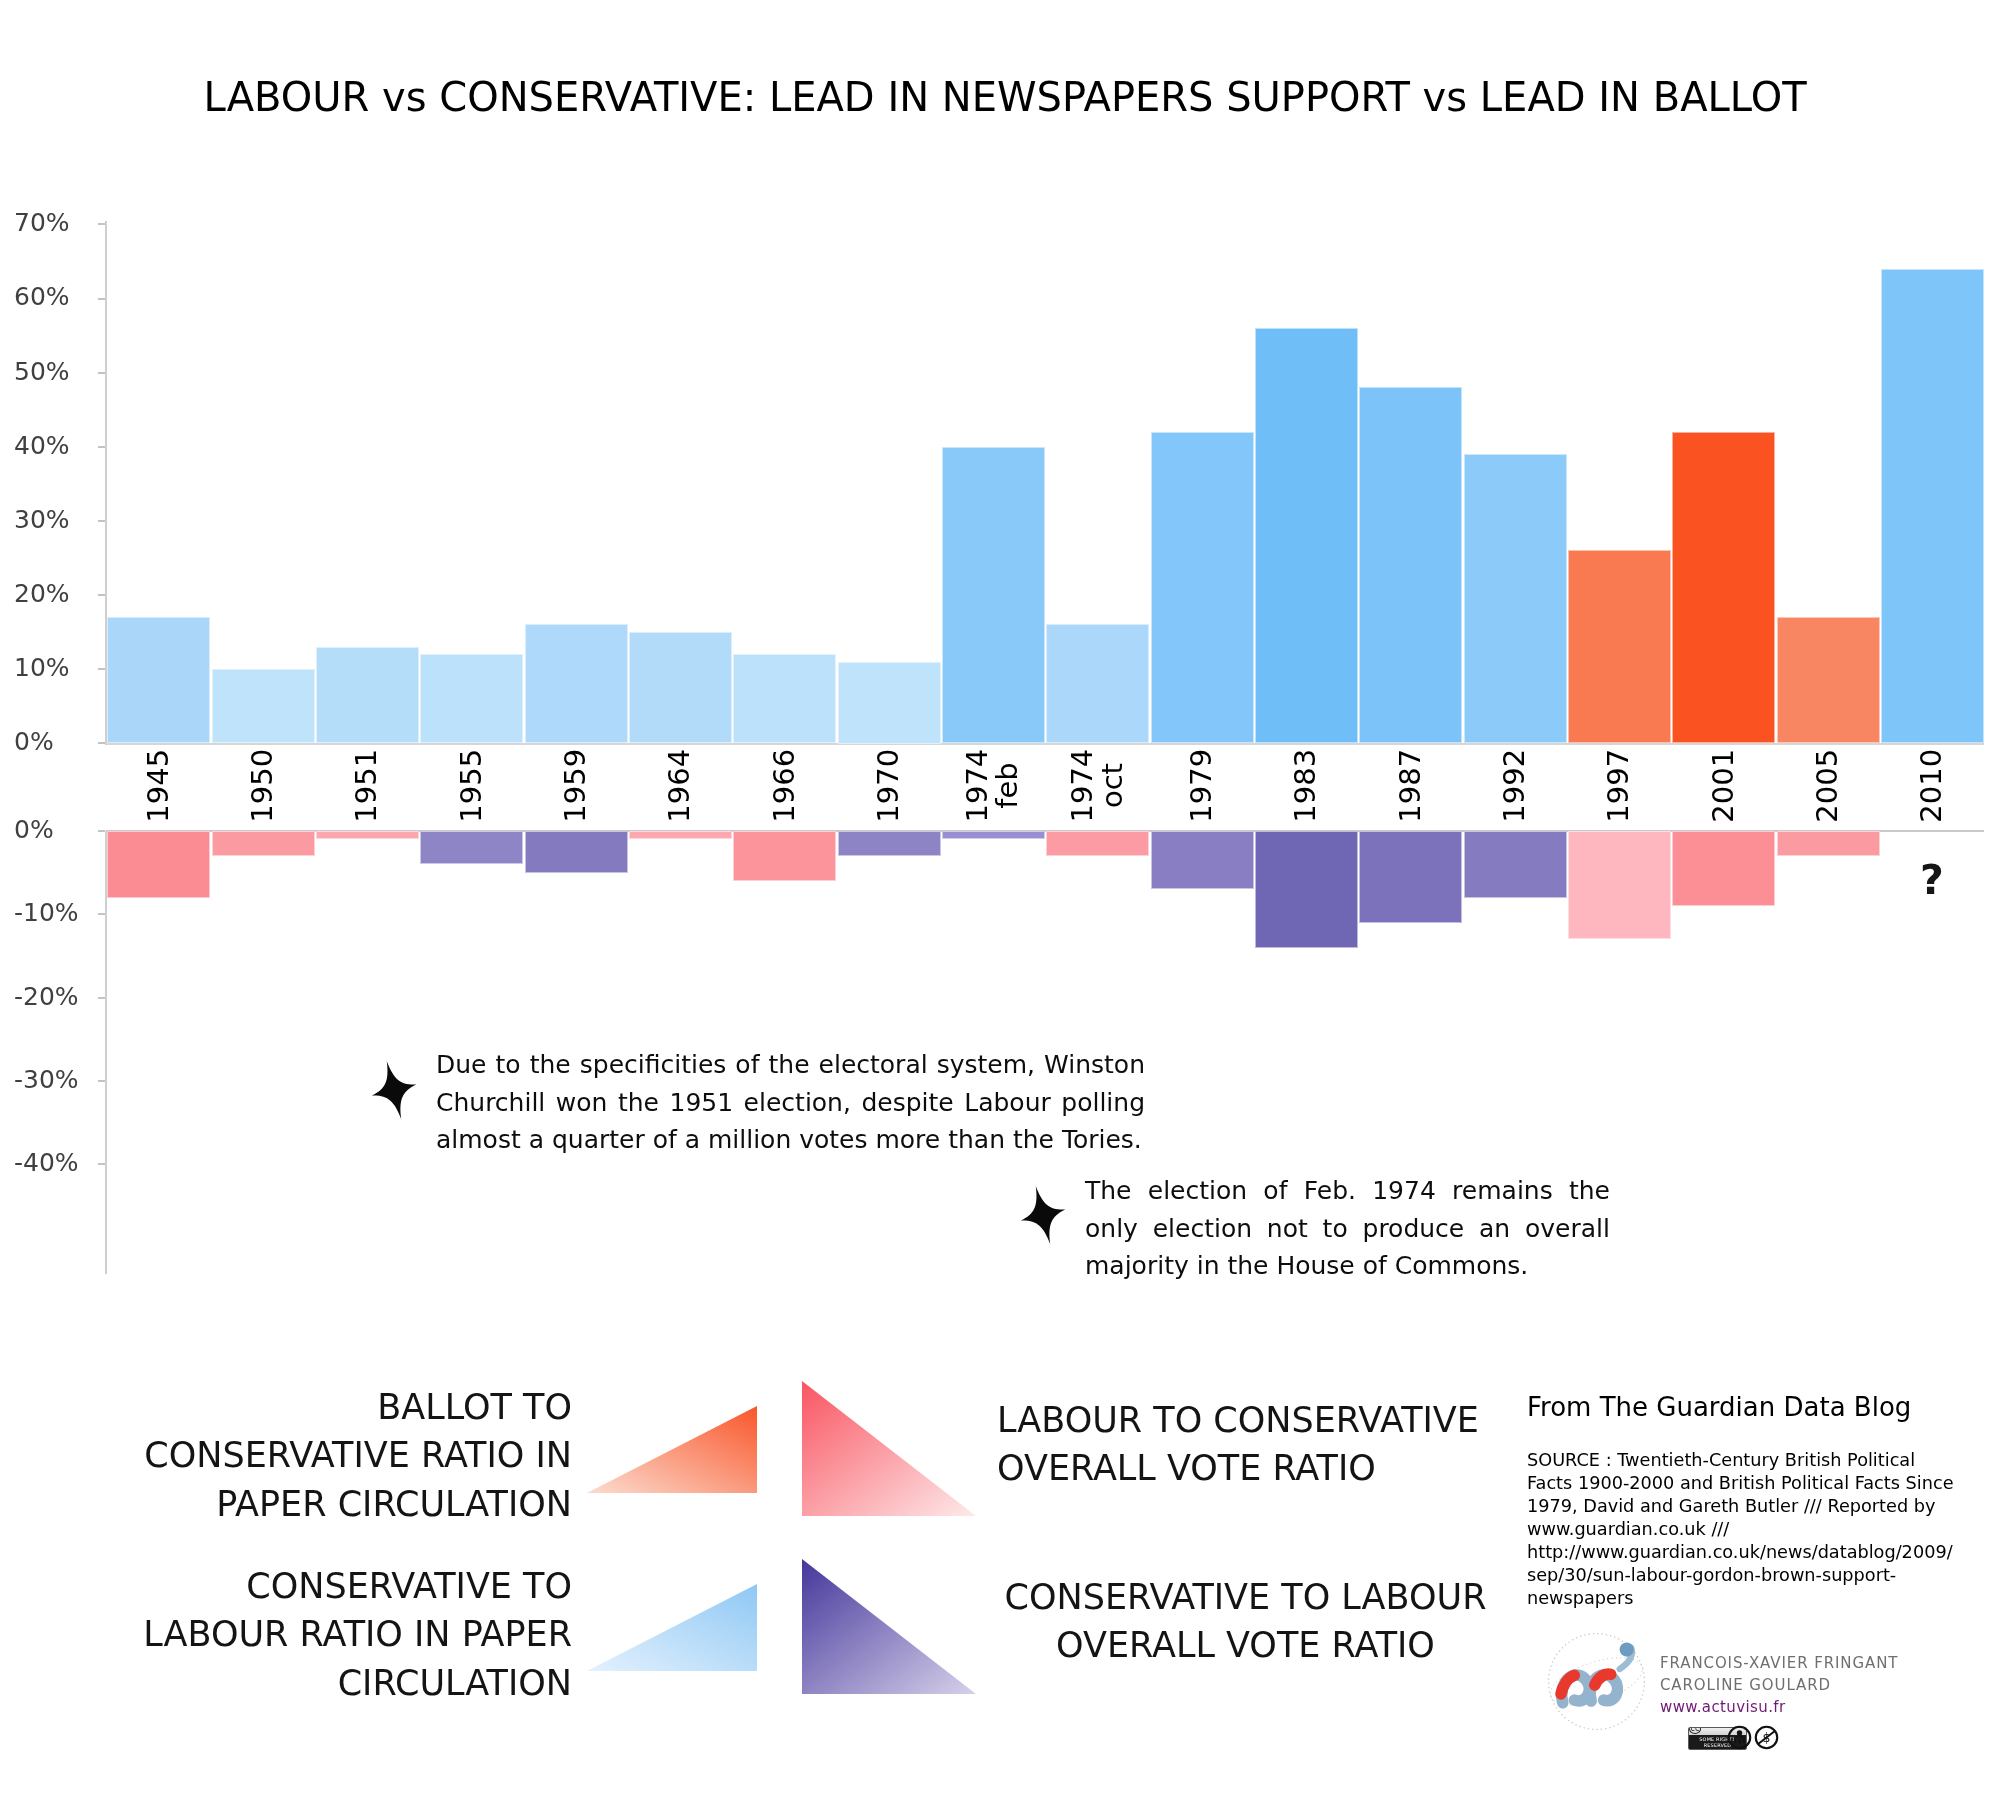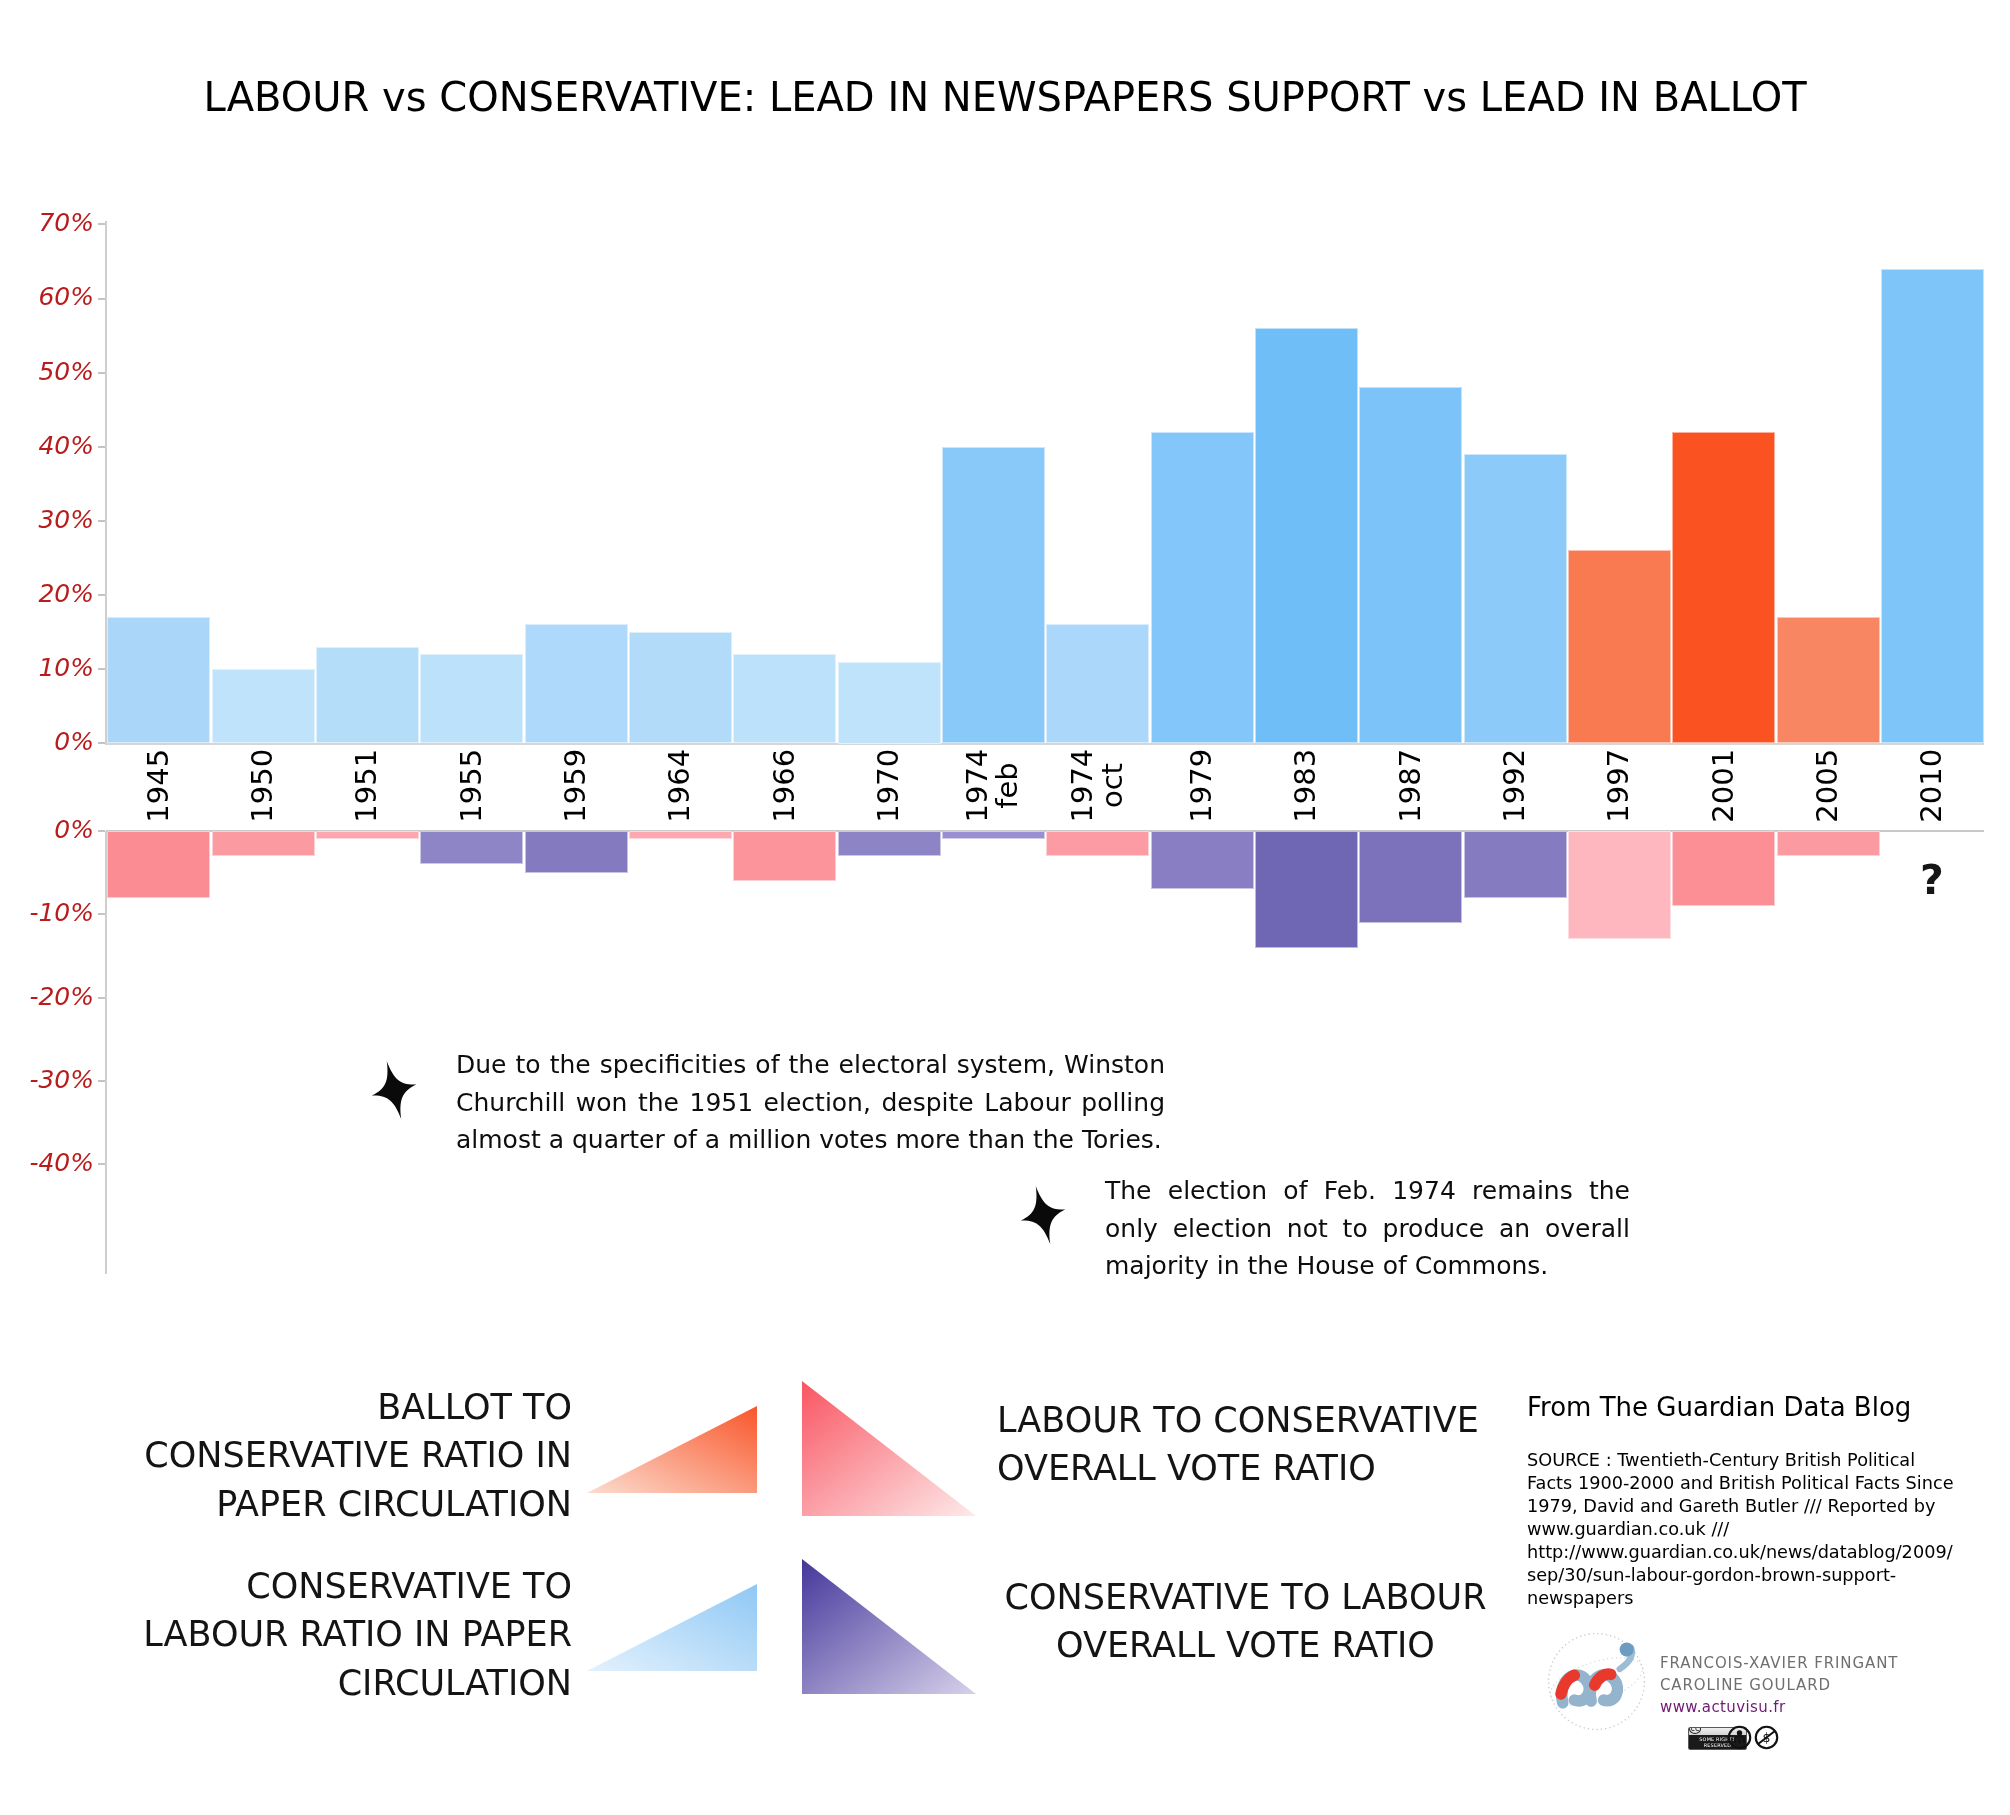--- a/index.html
+++ b/index.html
@@ -1,30 +1,30 @@
 <!DOCTYPE html>
 <html style="font-size:14px"><head>
 <meta charset="utf-8">
 <style>
   html,body{margin:0;padding:0;background:#fff;}
   #canvas{position:relative;width:2010px;height:1816px;background:#ffffff;overflow:hidden;
           font-family:"DejaVu Sans","Liberation Sans",sans-serif;color:#000;}
   .abs{position:absolute;}
   .title{position:absolute;top:74px;left:0;width:100%;text-align:center;
          font-size:40px;letter-spacing:0px;color:#000;white-space:nowrap;}
-  .ytick{position:absolute;width:80px;text-align:right;font-size:25px;color:#b91c1c;font-style:italic;}
+  .ytick{position:absolute;width:80px;text-align:left;font-size:25px;color:#404040;}
   .tickmark{position:absolute;width:7px;height:1.8px;background:#c4c4c4;}
   .axisline{position:absolute;width:1.8px;background:#cfcfcf;}
   .zeroline{position:absolute;height:1.8px;background:#d6d6d6;}
   .bar{position:absolute;box-sizing:border-box;border:0.9px solid rgba(255,255,255,0.55);}
   .xlabel{position:absolute;display:flex;align-items:center;justify-content:center;}
   .xlabel span{transform:rotate(-90deg);font-size:29px;color:#000;white-space:pre-line;
                line-height:1.02;text-align:center;}
   .qmark{position:absolute;font-size:41px;font-weight:600;color:#161616;}
-  .annotation-text{position:absolute;font-size:25px;line-height:1.5;color:#0d0d0d;text-align:justify;margin-left:20px;}
+  .annotation-text{position:absolute;font-size:25px;line-height:1.5;color:#0d0d0d;text-align:justify;}
   .legend-label{position:absolute;font-size:35px;line-height:1.38;color:#141414;}
   .g-head{position:absolute;font-size:26px;color:#000;}
   .g-src{position:absolute;font-size:17.7px;line-height:1.3;color:#000;white-space:pre-line;}
   .credits{position:absolute;font-size:15px;line-height:1.45;color:#6f6f6f;letter-spacing:0.9px;}
   .credits-url{color:#701a75;letter-spacing:0.4px;}
   .cc-badge{position:absolute;width:57px;height:21px;border:0.9px solid #5a5a5a;border-radius:1.8px;
             background:linear-gradient(#efefef,#9a9a9a);display:flex;flex-direction:column;
             justify-content:flex-end;overflow:hidden;margin-left:28px;}
   .cc-badge .cc-c{font-size:8px;line-height:8px;color:#222;border:0.9px solid #222;border-radius:50%;
             width:9.8px;height:9.8px;display:flex;align-items:center;justify-content:center;margin-bottom:0.9px;}

